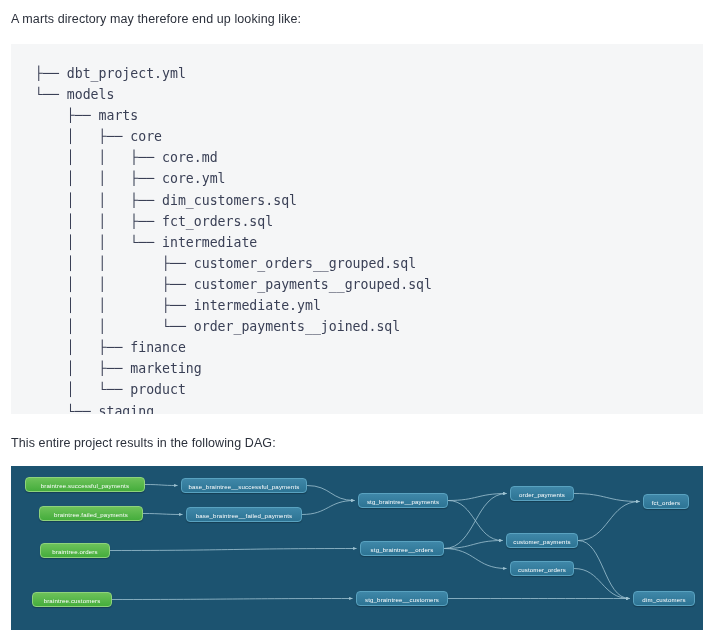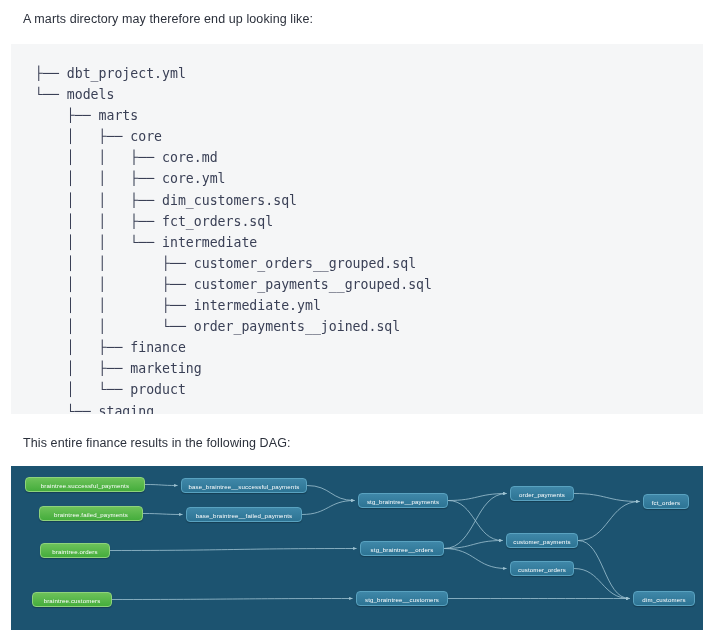--- a/index.html
+++ b/index.html
@@ -13,21 +13,20 @@
   .page{position:relative;width:715px;height:640px;}
 
   .caption{
     position:absolute;
     left:11px;
     font-size:12.5px;
     line-height:16px;
     color:#2b303b;
     letter-spacing:.1px;
     white-space:nowrap;
-    margin-left:12px;
   }
   #caption-tree{top:11px;}
   #caption-dag{top:435px;}
 
   .codeblock{
     position:absolute;
     left:11px;top:44px;
     width:692px;height:370px;
     background:#f5f6f7;
     box-sizing:border-box;
@@ -99,21 +98,21 @@
     │   │       ├── customer_orders__grouped.sql
     │   │       ├── customer_payments__grouped.sql
     │   │       ├── intermediate.yml
     │   │       └── order_payments__joined.sql
     │   ├── finance
     │   ├── marketing
     │   └── product
     └── staging</pre>
   </div>
 
-  <div class="caption" id="caption-dag">This entire finance results in the following DAG:</div>
+  <div class="caption" id="caption-dag">This entire project results in the following DAG:</div>
 
   <div class="dag" id="dag-panel">
     <svg id="dag-edges" viewBox="0 0 692 164" preserveAspectRatio="none">
       <defs>
         <marker id="arrow" markerWidth="5" markerHeight="5" refX="4.2" refY="2" orient="auto" markerUnits="strokeWidth">
           <path d="M0,0 L4.4,2 L0,4 z" fill="#9fc3d2"></path>
         </marker>
       </defs>
       <g id="edge-paths" fill="none" stroke="#9fc3d2" stroke-width="0.8">
           <path d="M134,18.5 C152,18.5 148.5,19.5 166.5,19.5" marker-end="url(#arrow)"></path>

